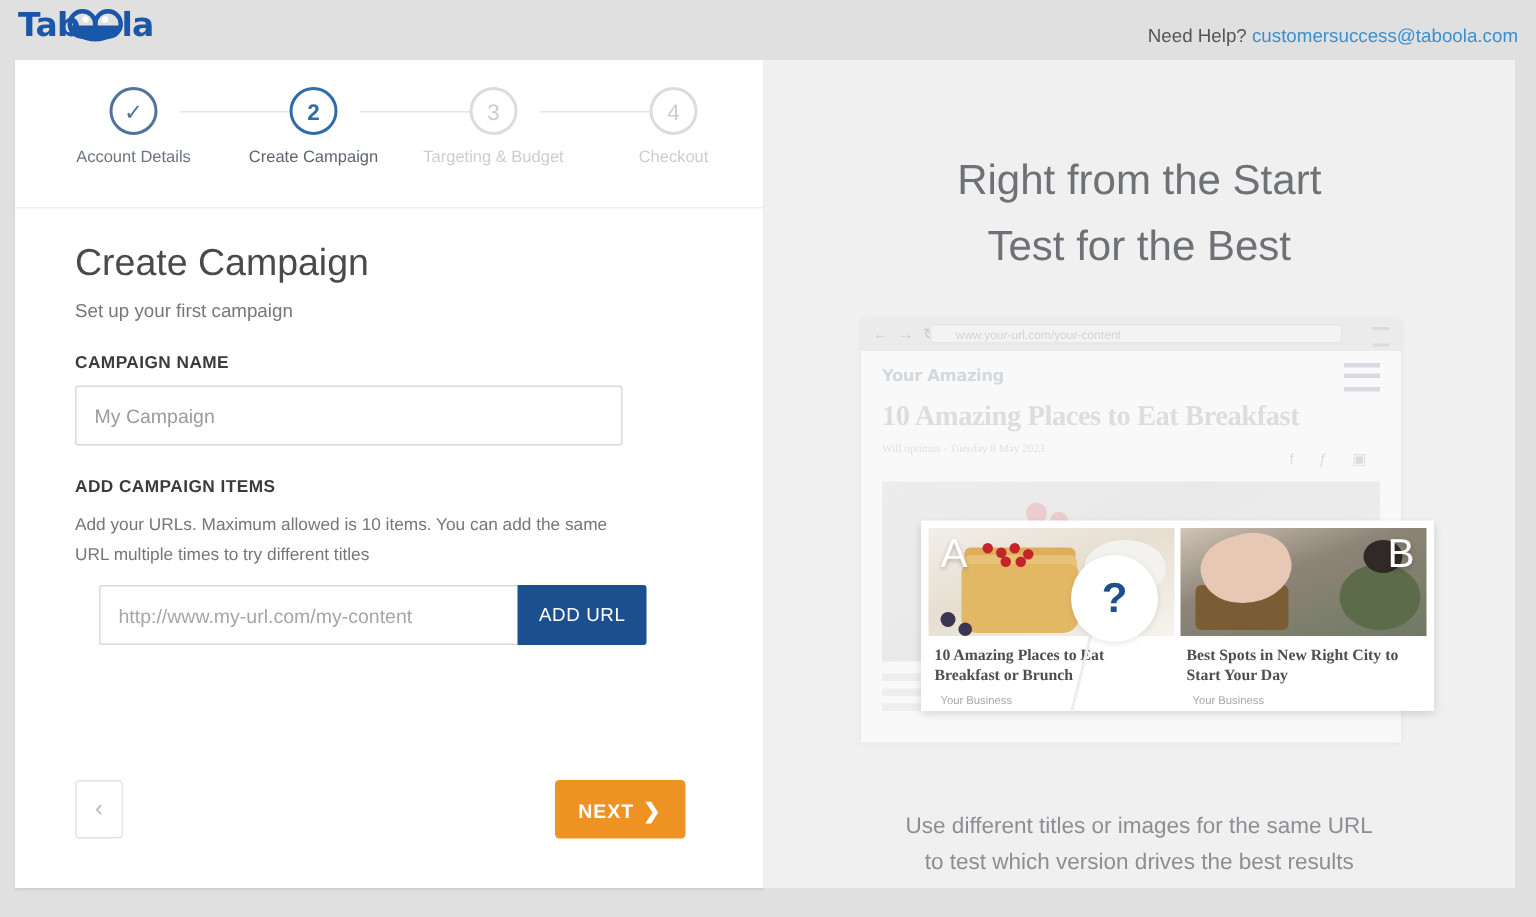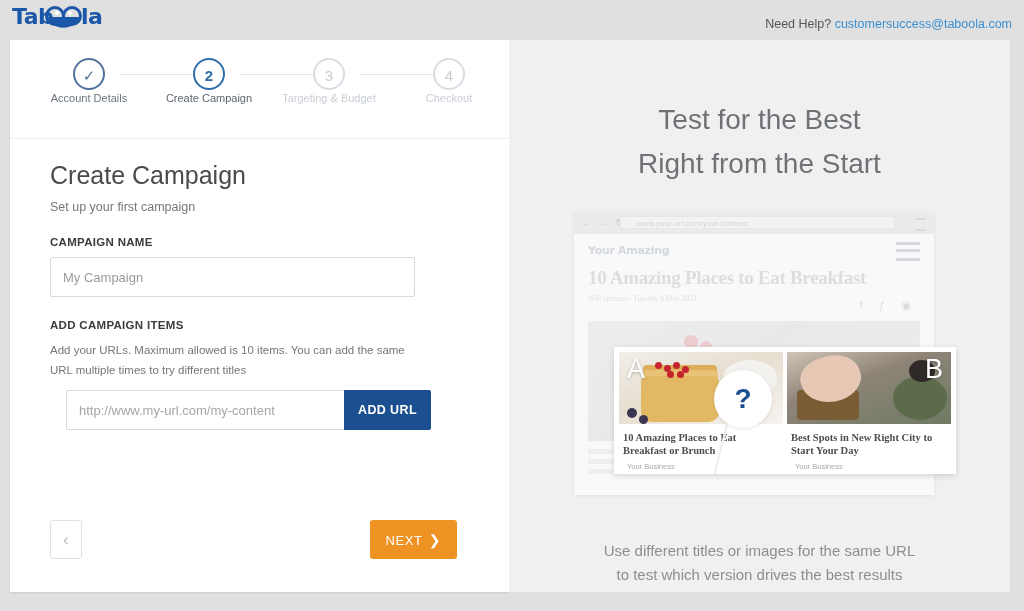--- a/index.html
+++ b/index.html
@@ -71,21 +71,21 @@
     margin: 0 auto;
     line-height: 32px;
     font-size: 15px;
     color: #c9ced5;
     box-sizing: border-box;
     background: #fff;
   }
   .step.done .circle { border-color: #51729c; color: #51729c; }
   .step.active .circle { border-color: #2f6daa; color: #2f6daa; font-weight: bold; }
   .step .lbl {
-    margin-top: 2px;
+    margin-top: 9px;
     font-size: 11px;
     color: #c9ced5;
   }
   .step.done .lbl { color: #6b7480; }
   .step.active .lbl { color: #5d6670; }
   .step-line {
     position: absolute;
     top: 34px;
     height: 1px;
     background: #e3e6ea;
@@ -155,21 +155,21 @@
     outline: none;
     background: #fff;
   }
   .urlinput::placeholder { color: #a6a6a6; }
   .addurl {
     flex: 0 0 auto;
     background: #1b4f8f;
     color: #fff;
     border: none;
     font-size: 12.5px;
-    font-weight: bold;
+    font-weight: normal;
     letter-spacing: 0.4px;
     padding: 0 14px;
     cursor: pointer;
     border-radius: 0 2px 2px 0;
     font-family: "Liberation Sans", sans-serif;
   }
 
   .navrow {
     position: absolute;
     left: 0; bottom: 0;
@@ -191,21 +191,21 @@
   }
   .nextbtn {
     position: absolute;
     right: 52px; top: 18px;
     height: 39px;
     background: #ee9223;
     color: #fff;
     border: none;
     border-radius: 3px;
     font-size: 13px;
-    font-weight: normal;
+    font-weight: bold;
     letter-spacing: 0.6px;
     padding: 9px 16px;
     cursor: pointer;
     font-family: "Liberation Sans", sans-serif;
   }
   .nextbtn .chev { font-size: 14px; margin-left: 6px; }
 
   
   .rightpanel {
     position: absolute;
@@ -550,22 +550,22 @@
       <span>‹</span>
     </div>
     <button class="nextbtn">
       <span>NEXT</span><span class="chev">❯</span>
     </button>
   </div>
 </div>
 
 <div class="rightpanel">
   <div class="promo-title">
+    <div>Right from the Start</div>
     <div>Test for the Best</div>
-    <div>Right from the Start</div>
   </div>
 
   <div class="illus">
 
     <div class="browser">
       <div class="browser-bar">
         <div class="bb-nav">← → ↻</div>
         <div class="bb-mag"></div>
         <div class="bb-url">www.your-url.com/your-content</div>
         <div class="bb-menu"></div>

